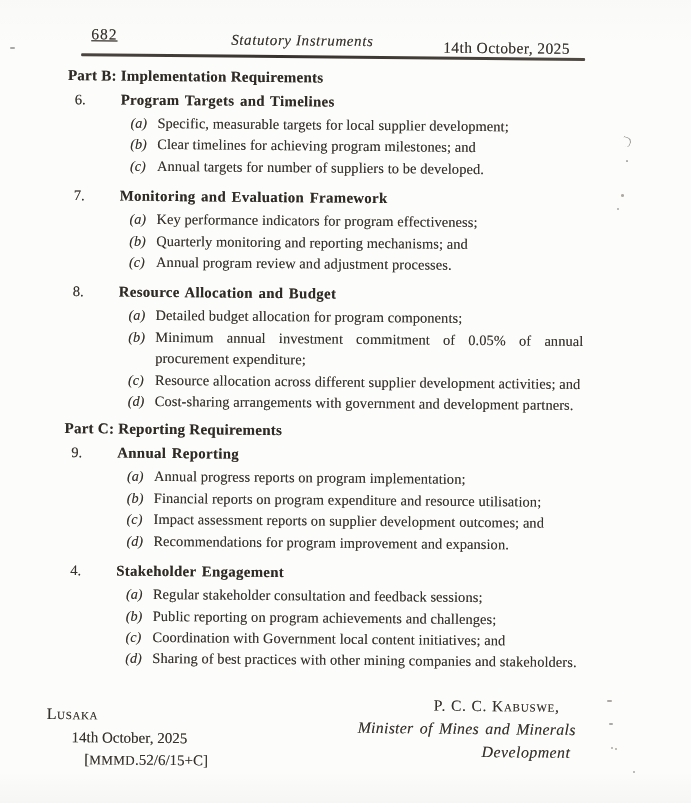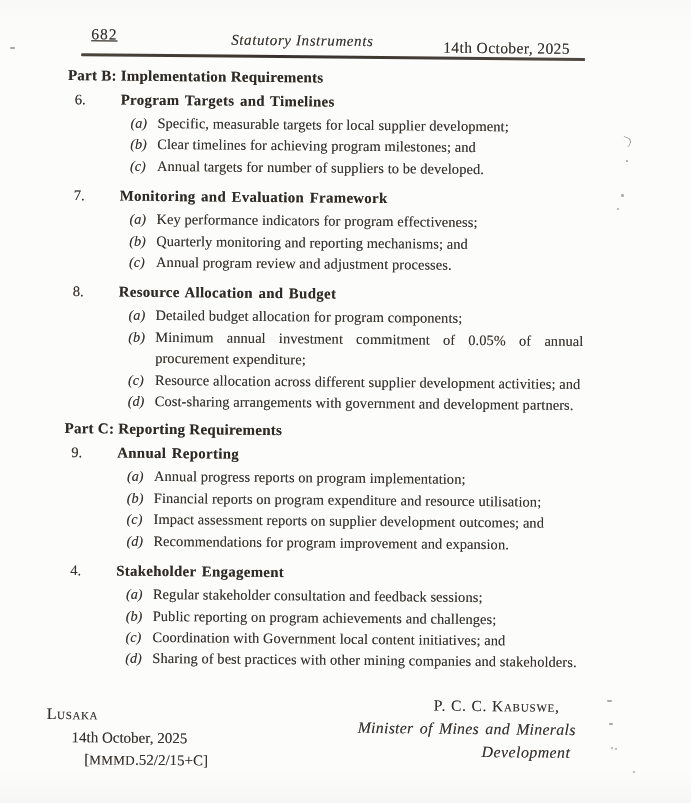--- a/index.html
+++ b/index.html
@@ -199,21 +199,21 @@
           <span class="item-letter">(d)</span>
           <span class="item-text">Sharing of best practices with other mining companies and stakeholders.</span>
         </div>
       </div>
 
     </div>
 
     <div class="foot-left">
       <div class="foot-place">Lusaka</div>
       <div class="foot-date">14th October, 2025</div>
-      <div class="foot-ref"><span>[</span><span class="ref-code">MMMD</span><span>.52/2/15+C]</span></div>
+      <div class="foot-ref"><span>[</span><span class="ref-code">MMMD</span><span>.52/6/15+C]</span></div>
     </div>
 
     <div class="foot-right">
       <div class="sig-name">P. C. C. Kabuswe,</div>
       <div class="sig-title1">Minister of Mines and Minerals</div>
       <div class="sig-title2">Development</div>
     </div>
 
   </div>
 

